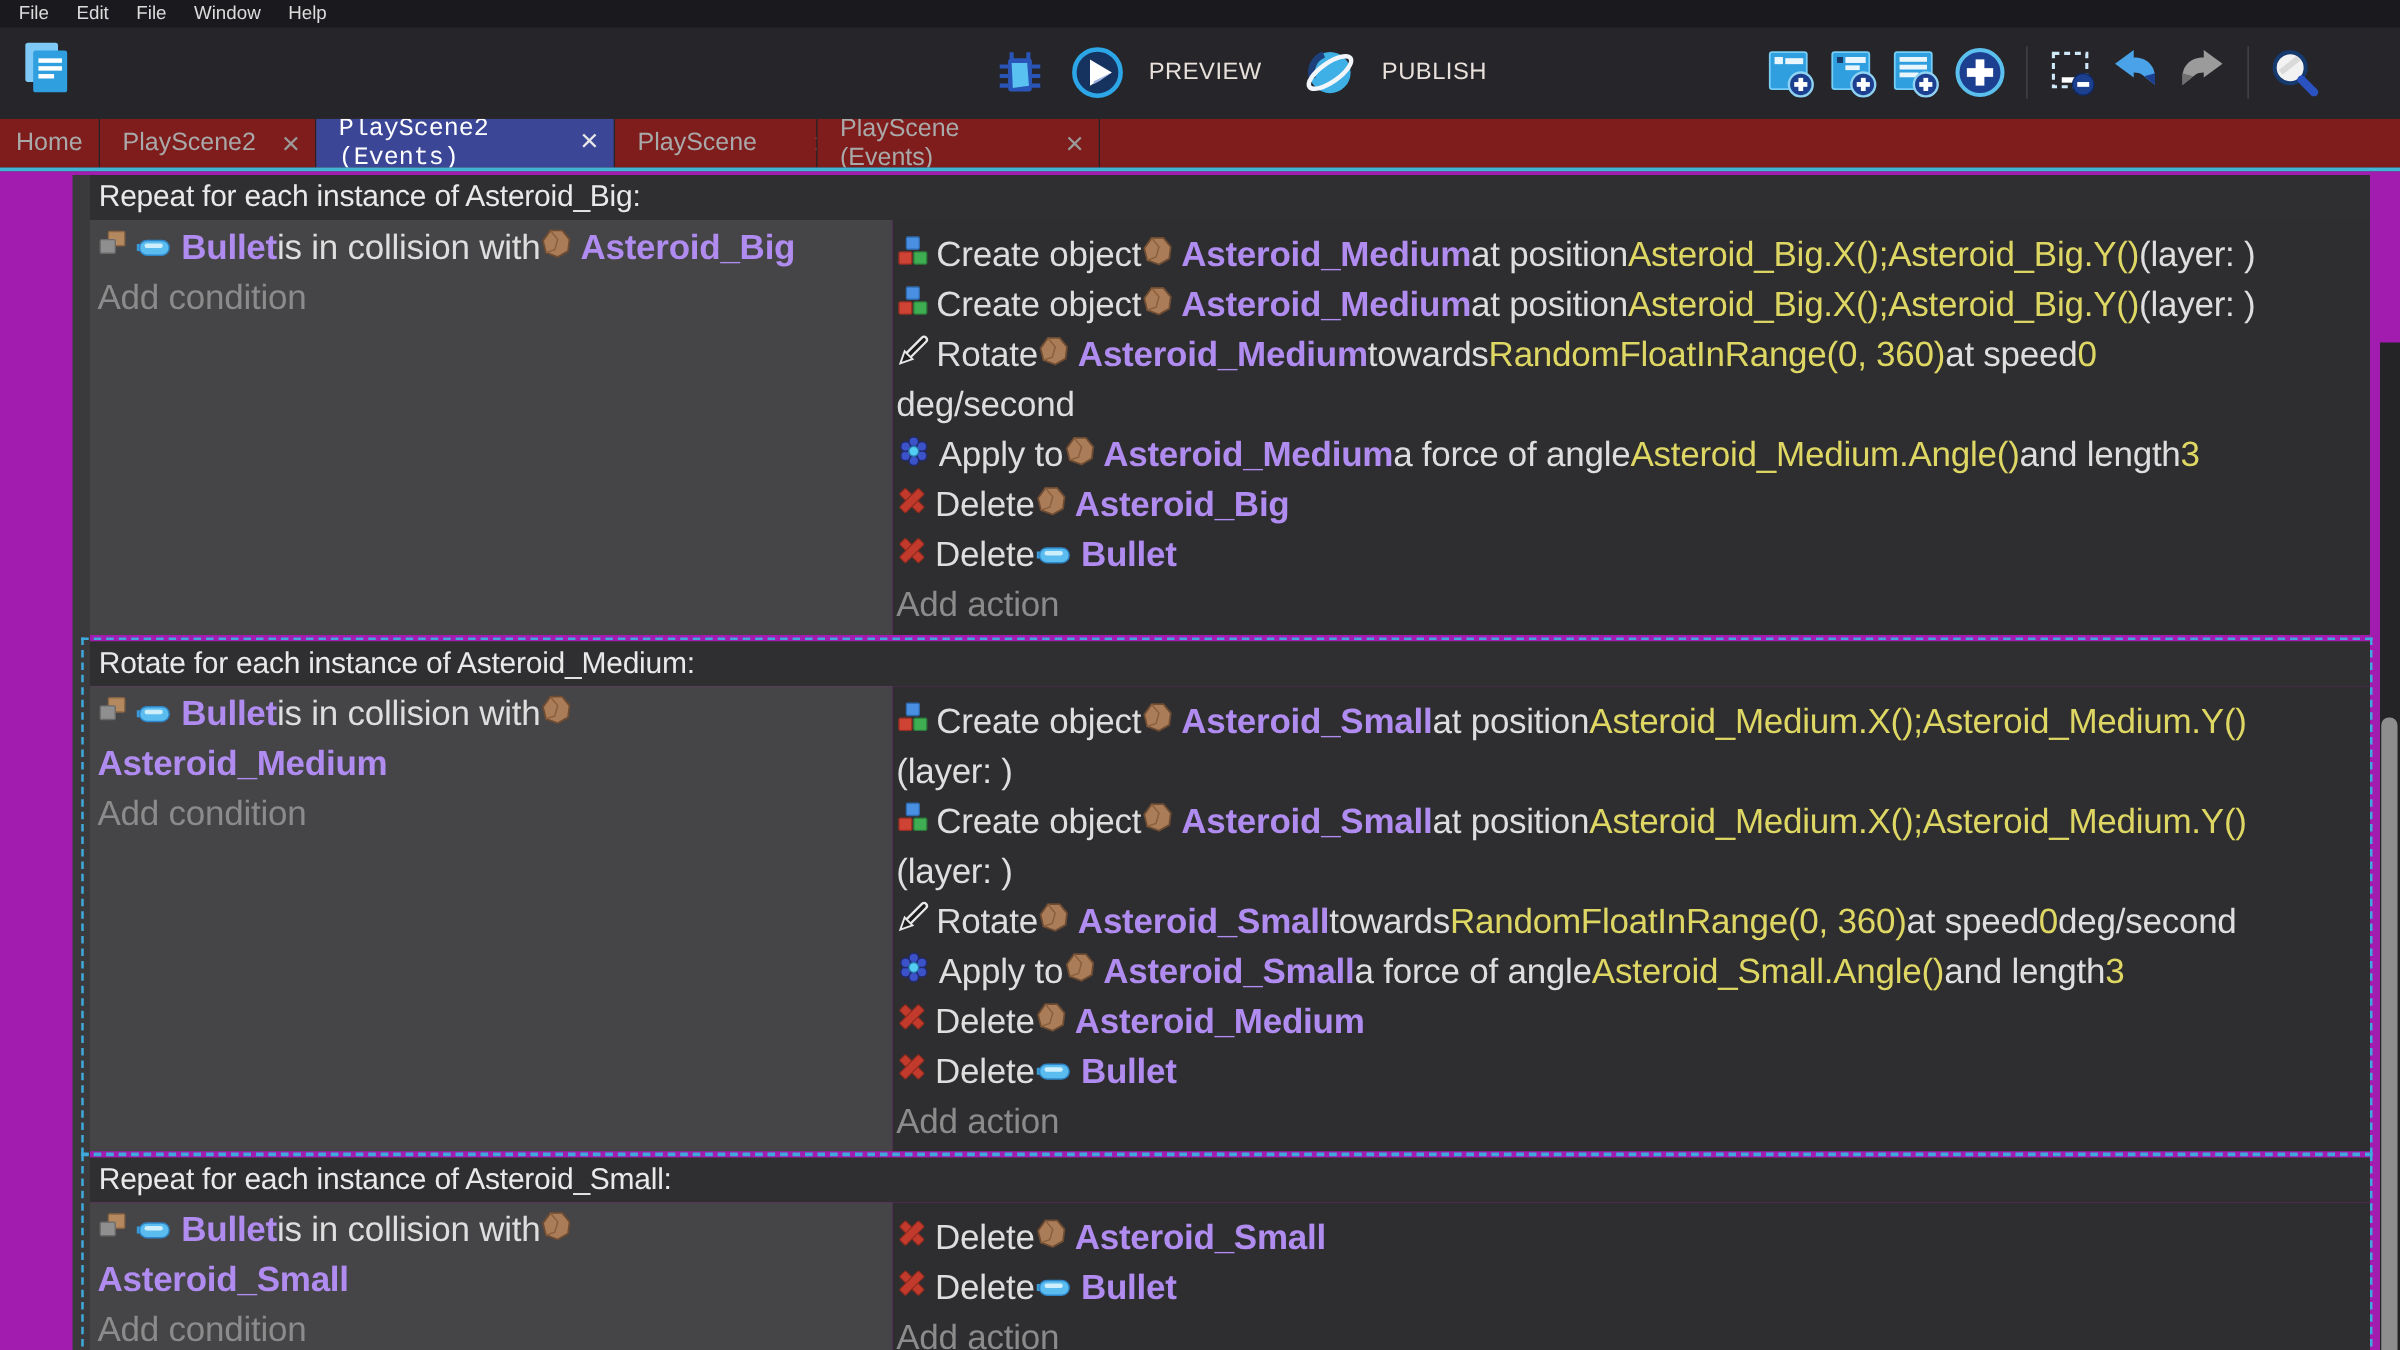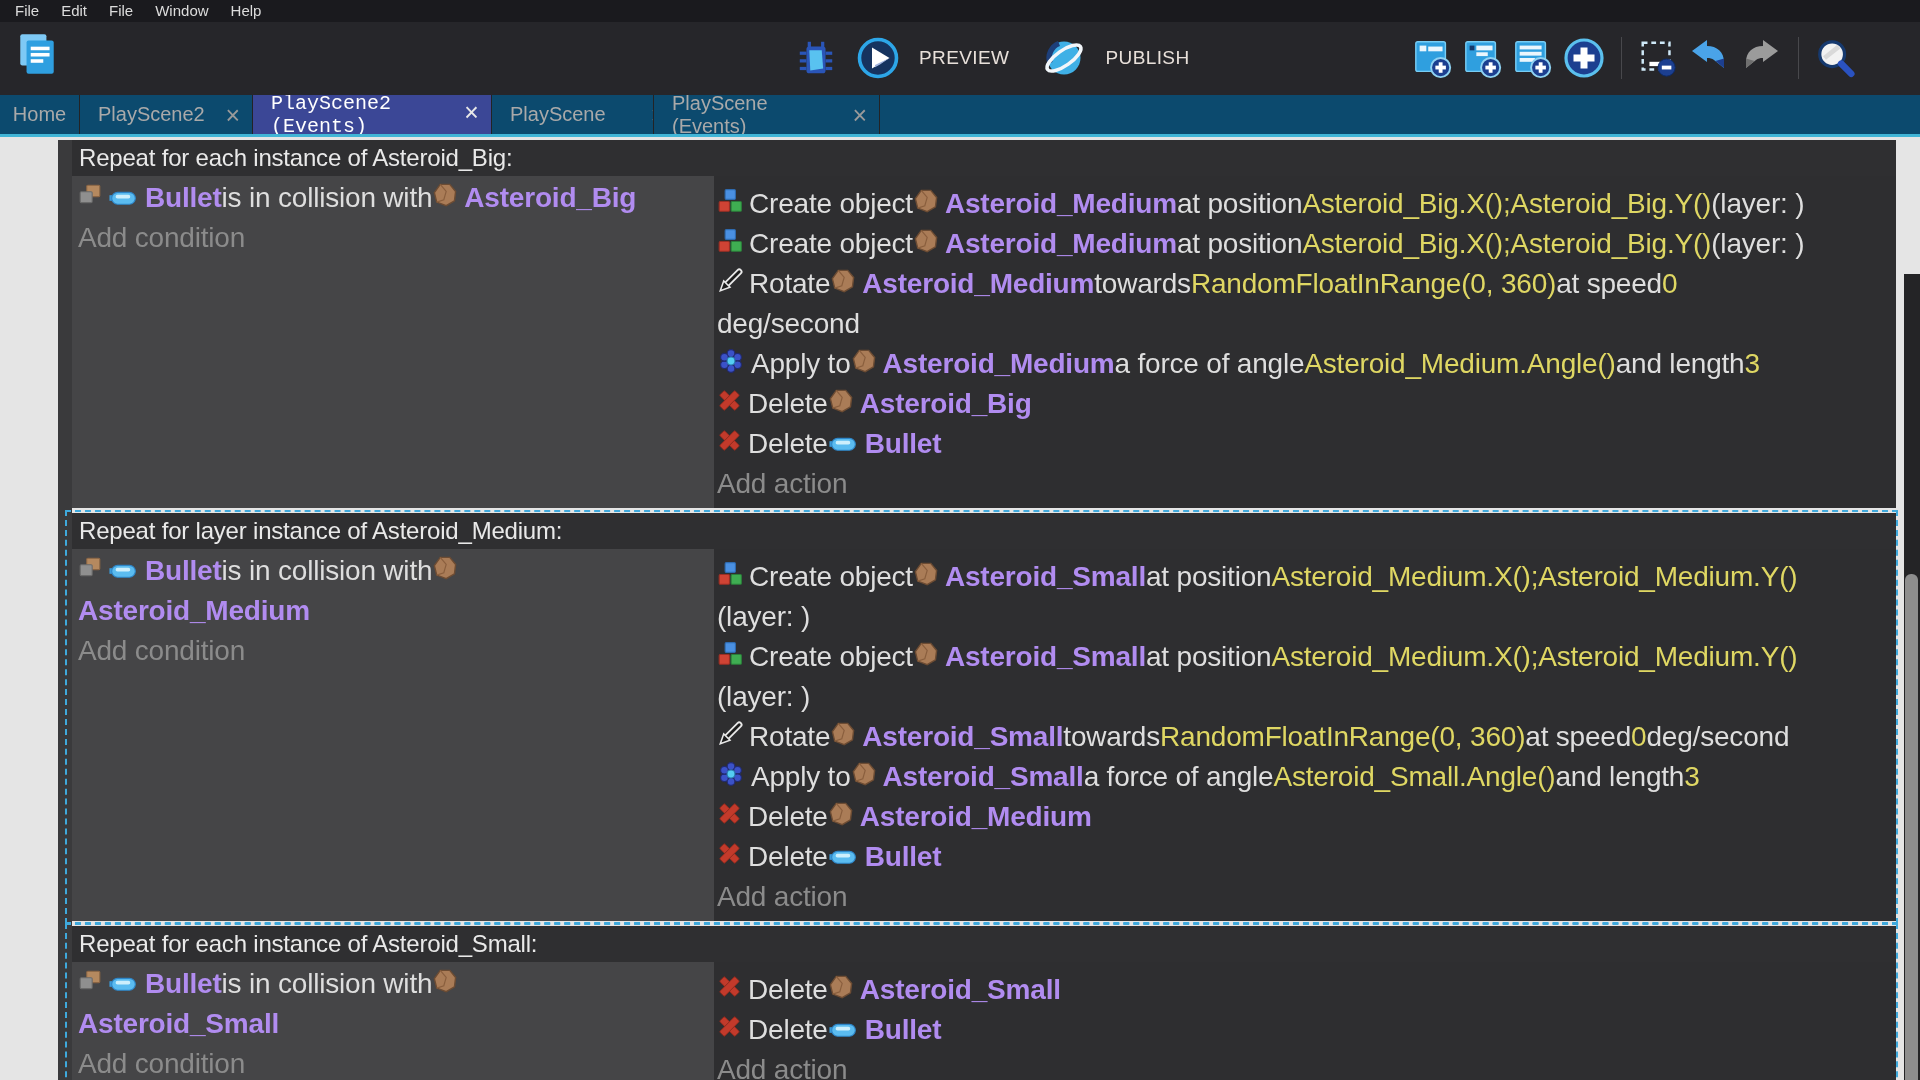--- a/index.html
+++ b/index.html
@@ -14,31 +14,31 @@
   
   .toolbar { position:absolute; left:0; top:22px; right:0; height:73px; background:#26262a; z-index:19; }
   .tb-left { position:absolute; left:14px; top:9px; }
   .tb-center { position:absolute; left:795px; top:6px; height:60px; display:flex; align-items:center; gap:19px; }
   .tb-label { font-size:19px; color:#e8e0da; letter-spacing:.4px; margin-right:14px; }
   .tb-right { position:absolute; right:64px; top:6px; height:60px; display:flex; align-items:center; gap:8px; }
   .tb-icon { display:inline-flex; align-items:center; justify-content:center; }
   .tb-sep { width:1px; height:42px; background:#48484c; margin:0 7px; }
 
   
-  .tabbar { position:absolute; left:0; top:95px; right:0; height:39px; background:#0c4a6e; display:flex; z-index:18; }
+  .tabbar { position:absolute; left:0; top:95px; right:0; height:39px; background:#7f1d1d; display:flex; z-index:18; }
   .tab { display:flex; align-items:center; justify-content:space-between; padding:0 12px 0 18px;
          font-size:20px; color:#a9a9a9; border-right:1px solid #232325; overflow:hidden; }
   .tab.first { justify-content:center; padding:0 8px; }
   .tab.active { background:#3b4796; color:#ffffff;font-family:Liberation Mono, monospace; }
   .tab .close { margin-left:12px; font-size:25px; line-height:20px; color:#9a9a9a; }
   .tab.active .close { color:#e8e8e8; }
   .tab-underline { position:absolute; left:0; top:134px; right:0; height:3px; background:#41b5d6; z-index:18; }
 
   
-  .sheet { position:absolute; left:0; top:137px; right:0; bottom:0; background:#e5e5e5;text-decoration:underline; }
+  .sheet { position:absolute; left:0; top:137px; right:0; bottom:0; background:#a21caf;text-decoration:underline; }
   .grip-col { position:absolute; left:58px; top:3px; width:14px; bottom:0; background:#3a3a3c; }
   .events-wrap { position:absolute; left:72px; top:3px; right:24px; }
   .event { position:relative; margin-bottom:5px; }
   .event-header { height:36px; line-height:36px; background:#2f2f31; color:#e9e9e9;
                   padding-left:7px; font-size:24px; letter-spacing:-0.2px; white-space:nowrap; }
   .event-body { display:flex; align-items:stretch; }
   .cond-col { width:642px; min-width:642px; background:#454547; padding:2px 0 2px 6px; overflow:hidden; }
   .act-col { flex:1; background:#2e2e30; padding:8px 0 4px 3px; overflow:hidden; }
   .row { height:40px; display:flex; align-items:center; white-space:nowrap;
          font-size:28px; color:#dedede; letter-spacing:-0.2px; }
@@ -335,21 +335,21 @@
                   <rect x="6" y="5.2" width="13" height="3.2" rx="1.6" fill="#cdeffc"></rect>
                 </svg></span>
               <span class="obj">Bullet</span>
             </div>
             <div class="row add">Add action</div>
           </div>
         </div>
       </div>
       <div class="event">
         <div class="sel-outline"></div>
-        <div class="event-header">Repeat for layer instance of Asteroid_Medium:</div>
+        <div class="event-header">Rotate for each instance of Asteroid_Medium:</div>
         <div class="event-body">
           <div class="cond-col">
             <div class="row">
               <span class="seg-icon"><svg width="24" height="24" viewBox="0 0 22 22">
                   <rect x="8" y="2" width="12" height="10.5" rx="1" fill="#b5895f" stroke="#8a6544"></rect>
                   <rect x="2" y="8" width="11" height="10" rx="1" fill="#8f8f8f" stroke="#6a6a6a"></rect>
                 </svg></span>
               <span class="seg-icon"><svg width="31" height="18" viewBox="0 0 26 16">
                   <rect x="0.5" y="5.5" width="5" height="5" fill="#3a9ad8"></rect>
                   <rect x="2.5" y="3" width="21" height="10.5" rx="5.2" fill="#5bbcf0" stroke="#2e86c8"></rect>

